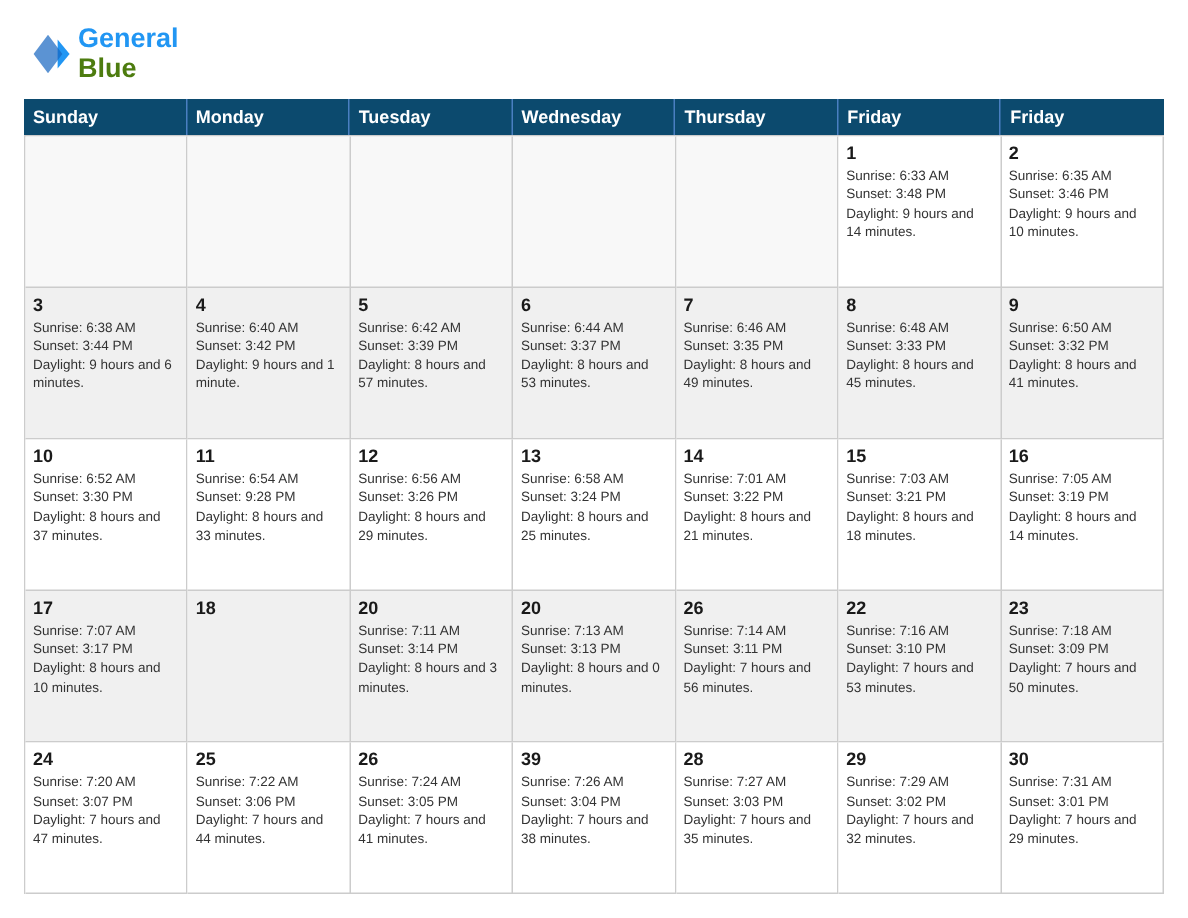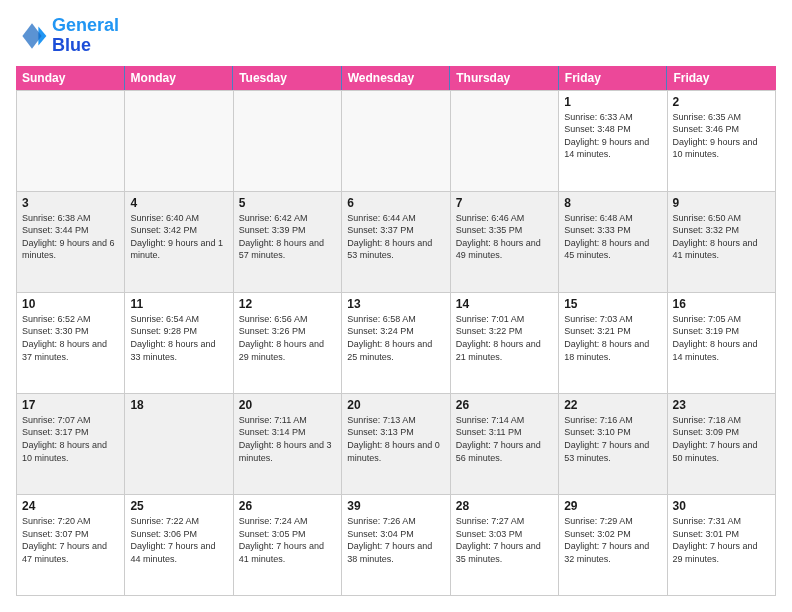--- a/index.html
+++ b/index.html
@@ -54,21 +54,21 @@
       color: #555;
     }
     .calendar {
       flex: 1;
       display: flex;
       flex-direction: column;
     }
     .cal-header {
       display: grid;
       grid-template-columns: repeat(7, 1fr);
-      background: #ec4899;
+      background: #0c4a6e;
     }
     .cal-header-cell {
       color: #fff;
       font-size: 12px;
       font-weight: bold;
       padding: 5px 6px;
       border-right: 1px solid #4a7fc1;
     }
     .cal-header-cell:last-child { border-right: none; }
     .cal-body {
@@ -113,21 +113,21 @@
 
 <div class="page">
   <div class="header">
     <div class="logo">
       <svg class="logo-icon" viewBox="0 0 40 40">
         <polygon points="28,8 38,20 28,32" fill="#2196F3"></polygon>
         <polygon points="20,4 32,20 20,36 8,20" fill="#1565C0" opacity="0.7"></polygon>
       </svg>
       <div class="logo-text">
         <div><span>General</span></div>
-        <div><span style="color:#1d4ed8">Blue</span></div>
+        <div><span style="color:#4d7c0f">Blue</span></div>
       </div>
     </div>
     <div class="title-block">
       <div class="month-title"></div>
       <div class="location"></div>
     </div>
   </div>
 
   <div class="calendar">
     <div class="cal-header">

